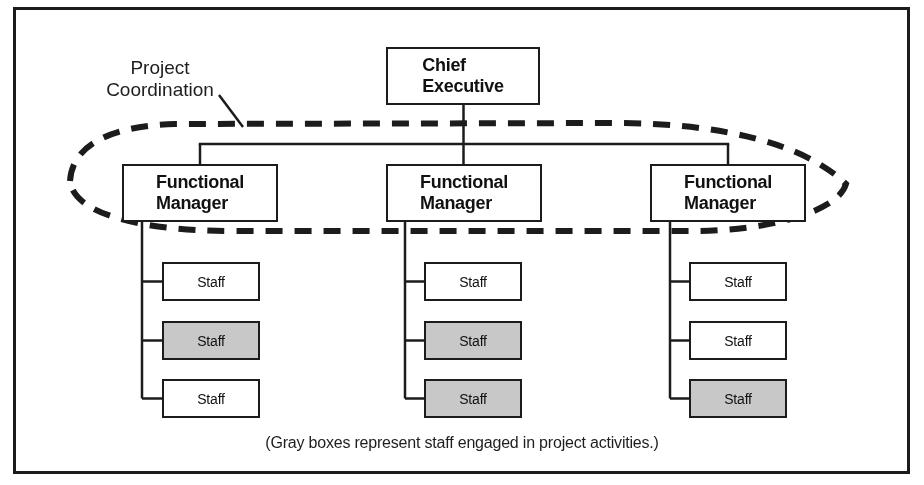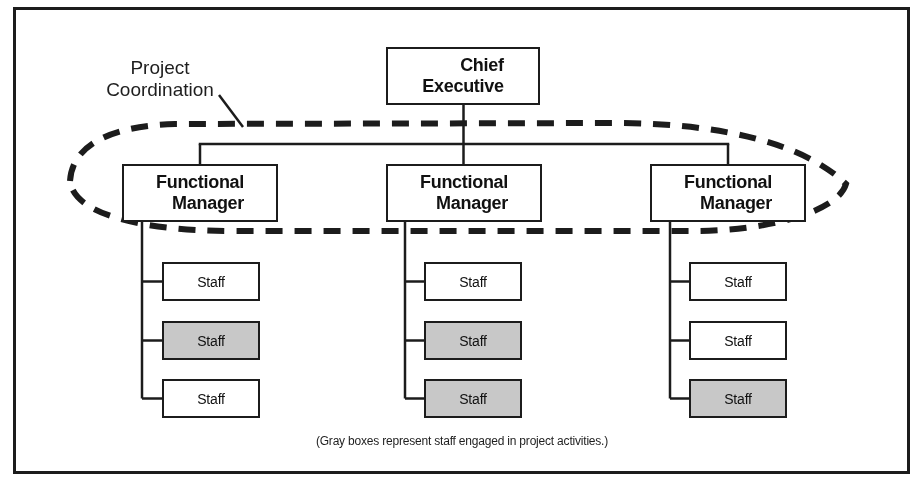--- a/index.html
+++ b/index.html
@@ -19,21 +19,21 @@
     box-sizing:border-box;
     background:#ffffff;
   }
   svg.lines{position:absolute;left:0;top:0;width:924px;height:485px;}
   .box{
     position:absolute;
     box-sizing:border-box;
     border:2.5px solid #1c1c1c;
     background:#ffffff;
     display:flex;align-items:center;justify-content:center;
-    text-align:right;
+    text-align:left;
   }
   .node{
     width:156px;height:58px;
     font-weight:bold;
     font-size:18px;line-height:21px;
     letter-spacing:-0.3px;
     white-space:pre-line;
   }
   .staff{
     width:98px;height:39px;
@@ -46,21 +46,21 @@
     left:100px;top:57px;width:120px;
     text-align:center;
     font-size:19px;line-height:22px;
     white-space:pre-line;
     color:#1e1e1e;
   }
   .caption{
     position:absolute;
     left:0;top:434px;width:924px;
     text-align:center;
-    font-size:12px;
+    font-size:16px;
     color:#1e1e1e;
     letter-spacing:-0.2px;
   }
 </style>
 </head>
 <body>
 
 <div class="page">
 
   <div class="frame"></div>

